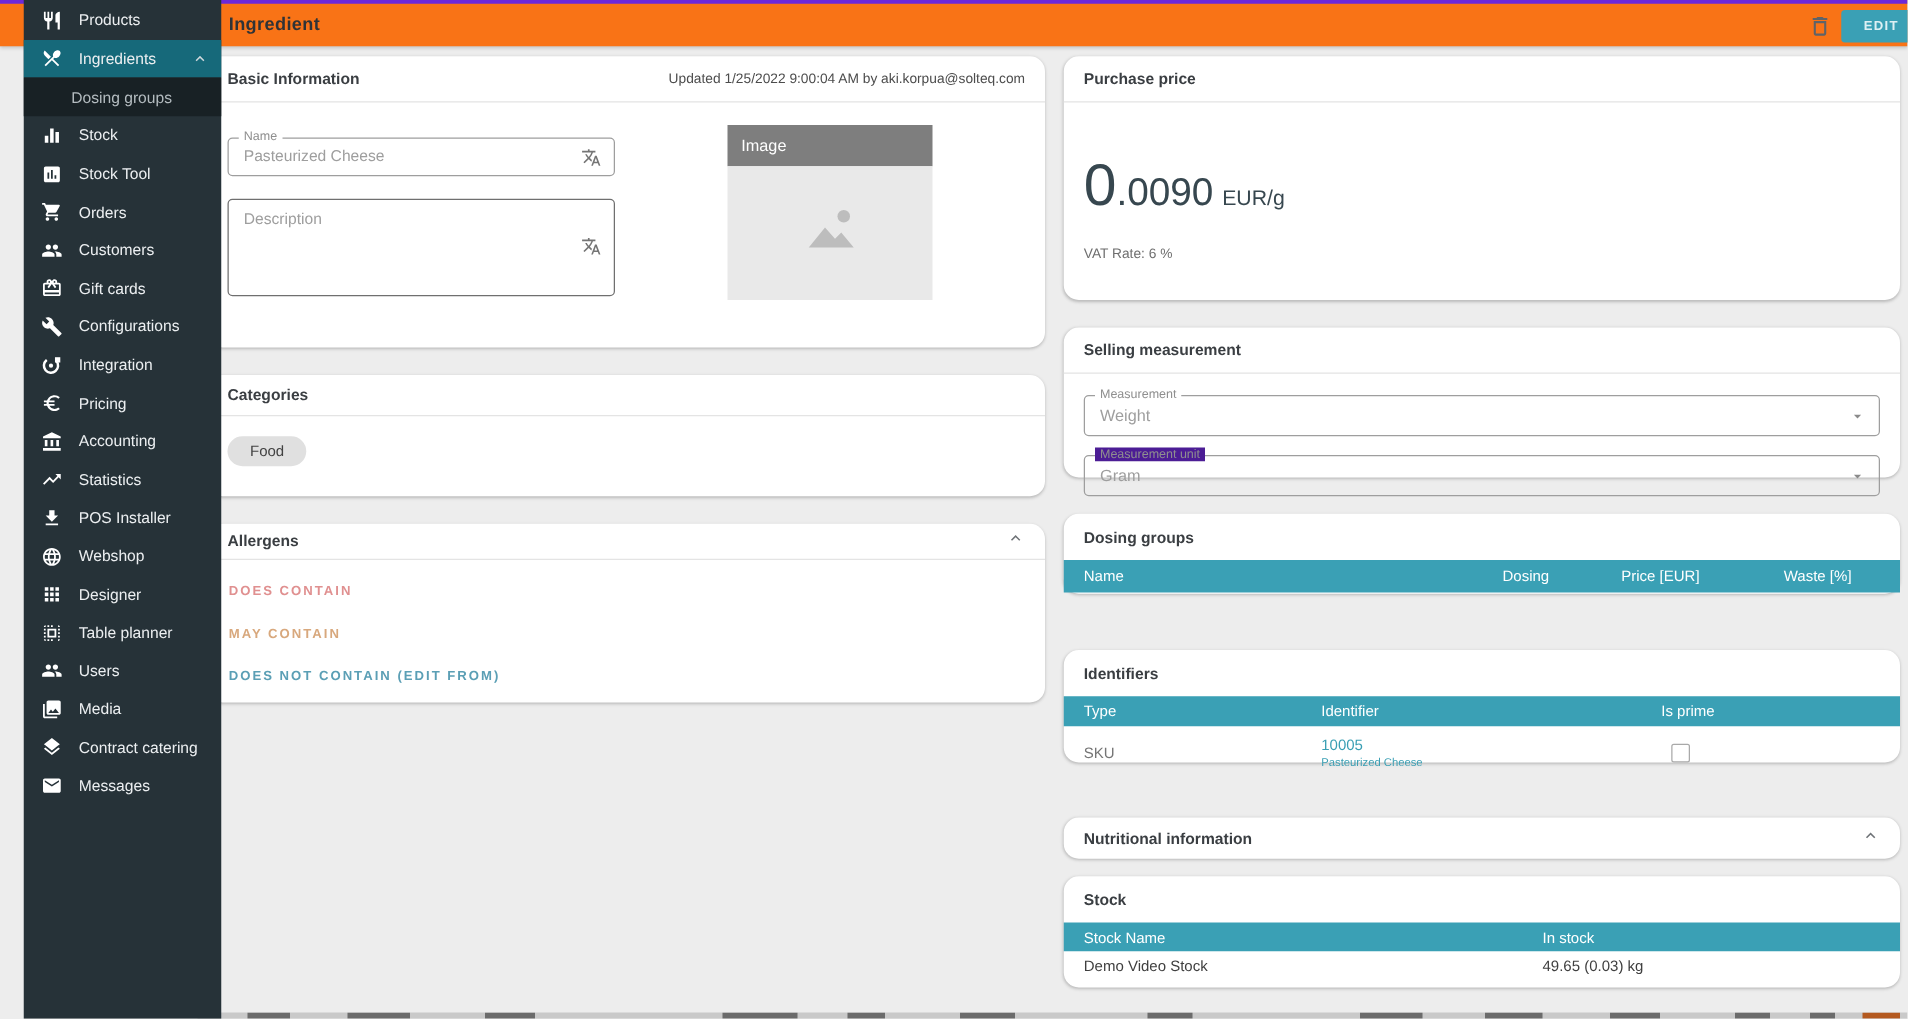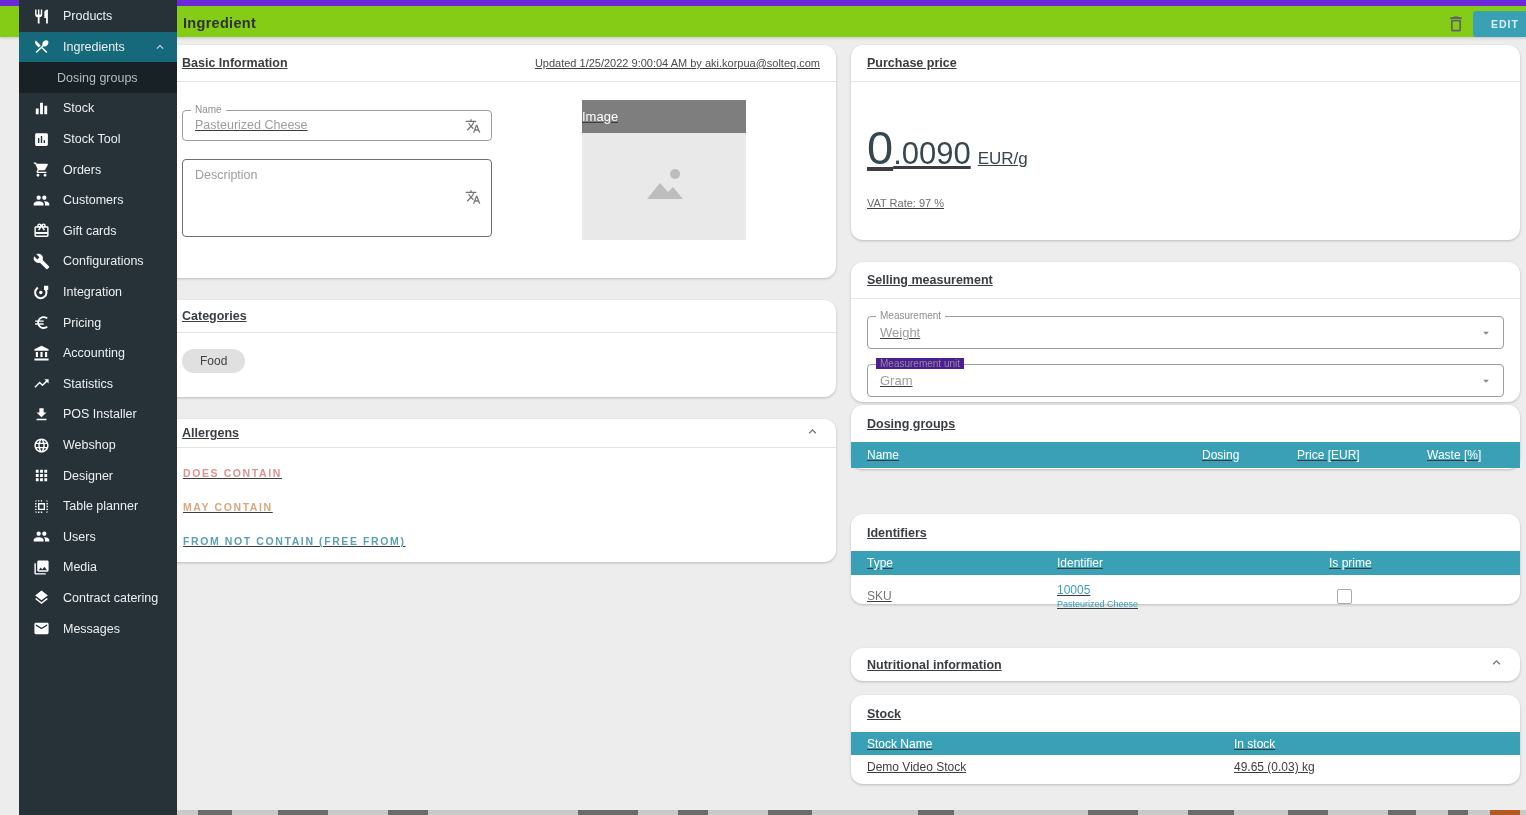--- a/index.html
+++ b/index.html
@@ -1,21 +1,21 @@
 <!DOCTYPE html>
 <html><head>
 <meta charset="utf-8">
 <style>
   * { margin:0; padding:0; box-sizing:border-box; }
   html,body { width:1526px; height:815px; overflow:hidden; }
   body { position:relative; background:#ededed; font-family:"Liberation Sans", sans-serif; color:#3d3d3d; }
 
   
-  .topbar { position:absolute; left:0; top:0; width:1526px; height:37px; background:#84cc16;
-            border-top:6px solid #6d28d9; box-shadow:0 1px 3px rgba(0,0,0,0.18); z-index:5; }
+  .topbar { position:absolute; left:0; top:0; width:1526px; height:37px; background:#f97316;
+            border-top:3px solid #6d28d9; box-shadow:0 1px 3px rgba(0,0,0,0.18); z-index:5; }
   .topbar-title { position:absolute; left:183px; top:9px; font-size:14.5px; font-weight:700; color:#2f3337; letter-spacing:.3px; }
   .trash-btn { position:absolute; left:1446px; top:8px; width:22px; height:22px; cursor:pointer; }
   .trash-btn svg { width:20px; height:20px; fill:#5f6368; }
   .edit-btn { position:absolute; left:1473px; top:5px; width:64px; height:26px; border:none; border-radius:3px;
               color:#ddf0f4; font-size:10.5px; font-weight:700; letter-spacing:1px; cursor:pointer;
               font-family:"Liberation Sans", sans-serif; }
 
   
   .sidebar { position:absolute; left:0; top:0; width:158px; height:815px; background:#263238; z-index:10; padding-top:1px;margin-left:19px; }
   .side-item { height:30.6px; display:flex; align-items:center; padding:0 10px 0 14px;
@@ -23,42 +23,42 @@
   .side-item .si { width:17px; height:17px; margin-right:13px; flex:none; display:flex; align-items:center; }
   .side-item .si svg { width:17px; height:17px; fill:#ffffff; }
   .side-item .chev { margin-left:auto; display:flex; }
   .side-item .chev svg { width:14px; height:14px; fill:#cfd8dc; }
   .side-subitem { height:31px; display:flex; align-items:center; padding-left:38px;
                   background:#182125; color:#b4bcc0; font-size:12.5px; cursor:pointer; }
 
   
   .col-left  { position:absolute; left:166px; top:45px; width:670px; }
   .col-right { position:absolute; left:851px; top:45px; width:669px; }
-  .card { background:#fff; border-radius:12px; box-shadow:0 1px 3px rgba(0,0,0,.15), 0 1px 2px rgba(0,0,0,.08);text-decoration:underline; }
+  .card { background:#fff; border-radius:12px; box-shadow:0 1px 3px rgba(0,0,0,.15), 0 1px 2px rgba(0,0,0,.08); }
   .card-header { display:flex; align-items:center; justify-content:space-between; padding:0 16px; height:37px; }
   .card-header.divided { border-bottom:1px solid #e4e4e4; }
   .card-title { font-size:12.5px; font-weight:700; color:#3a3e42; }
   .chev-up svg { width:15px; height:15px; fill:#6f7377; }
 
   
   .basic-card { height:233px; margin-bottom:22px; }
   .basic-body { display:flex; padding:18px 16px 0 16px; }
   .fields { width:310px; }
   .outl { position:relative; border:1px solid #9e9e9e; border-radius:4px; }
   .outl .flabel { position:absolute; top:-7px; left:8px; background:#fff; padding:0 4px; font-size:10px; color:#8f8f8f; }
   .name-field { height:31px; margin-top:10px; }
   .name-field .fvalue { line-height:29px; padding-left:12px; font-size:12.5px; color:#9e9e9e; }
   .desc-field { height:78px; margin-top:18px; border-color:#6f6f6f; }
   .desc-field .fvalue { position:absolute; top:8px; left:12px; font-size:12.5px; color:#9e9e9e; }
   .tr-icon { position:absolute; right:10px; width:16px; height:16px; }
   .tr-icon svg { width:16px; height:16px; fill:#757575; }
   .name-field .tr-icon { top:7px; }
   .desc-field .tr-icon { top:29px; }
   .image-panel { width:164px; margin-left:auto; margin-right:74px; }
-  .image-head { height:33px; background:#7e7e7e; color:#fff; font-size:13px; display:flex; align-items:center; padding-left:0; }
+  .image-head { height:33px; background:#7e7e7e; color:#fff; font-size:13px; display:flex; align-items:center; padding-left:11px; }
   .image-body { height:107px; background:#e9e9e9; display:flex; align-items:center; justify-content:center; }
   .image-body svg { width:52px; height:40px; fill:#bdbdbd; }
   .updated-text { font-size:11px; color:#4c4c4c; }
 
   
   .categories-card { height:97px; margin-bottom:22px; }
   .cat-header { height:33px; }
   .cat-body { padding:16px; }
   .chip { display:inline-block; background:#e0e0e0; color:#424242; font-size:12px; border-radius:14px; padding:5px 18px; }
 
@@ -73,21 +73,21 @@
   
   .price-card { height:195px; margin-bottom:22px; }
   .price-body { padding:0 16px; }
   .price-line { display:flex; align-items:baseline; margin-top:38px; }
   .price-int { font-size:47px; font-weight:400; }
   .price-dec { font-size:31px; font-weight:400; }
   .price-unit { font-size:17px; margin-left:7px; }
   .vat-line { margin-top:22px; font-size:11px; color:#6e6e6e; }
 
   
-  .selling-card { height:140px; margin-bottom:3px; }
+  .selling-card { height:120px; margin-bottom:29px; }
   .sel-body { padding:17px 16px 0 16px; }
   .select-field { position:relative; height:33px; border:1px solid #9e9e9e; border-radius:4px; margin-bottom:15px; cursor:pointer; }
   .select-field .fvalue { line-height:31px; padding-left:12px; font-size:13px; color:#9e9e9e; }
   .select-caret { position:absolute; right:10px; top:9px; }
   .select-caret svg { width:14px; height:14px; fill:#8a8a8a; }
 
   
   .thead { color:#fff; font-size:12px; display:grid; align-items:center; padding:0 16px; }
   .dosing-card { height:64px; margin-bottom:45px; }
   .dosing-head-row { height:26px; grid-template-columns:335px 95px 130px 1fr; }
@@ -356,39 +356,39 @@
       <div class="allerg-row">
         <span class="allerg-bar" style="background: rgb(244, 195, 200);"></span>
         <span class="allerg-label" style="color: rgb(224, 144, 144);">DOES CONTAIN</span>
       </div>
       <div class="allerg-row">
         <span class="allerg-bar" style="background: rgb(226, 196, 162);"></span>
         <span class="allerg-label" style="color: rgb(216, 168, 125);">MAY CONTAIN</span>
       </div>
       <div class="allerg-row">
         <span class="allerg-bar" style="background: rgb(176, 211, 220);"></span>
-        <span class="allerg-label" style="color: rgb(91, 159, 181);">FROM NOT CONTAIN (FREE FROM)</span>
+        <span class="allerg-label" style="color: rgb(91, 159, 181);">DOES NOT CONTAIN (EDIT FROM)</span>
       </div>
     </div>
   </div>
 </div>
 
 <div class="col-right">
 
   <div class="card price-card">
     <div class="card-header divided">
       <span class="card-title">Purchase price</span>
     </div>
     <div class="price-body">
       <div class="price-line" style="color: rgb(55, 71, 79);">
         <span class="price-int">0</span>
         <span class="price-dec">.0090</span>
         <span class="price-unit">EUR/g</span>
       </div>
-      <div class="vat-line">VAT Rate: 97 %</div>
+      <div class="vat-line">VAT Rate: 6 %</div>
     </div>
   </div>
 
   <div class="card selling-card">
     <div class="card-header divided">
       <span class="card-title">Selling measurement</span>
     </div>
     <div class="sel-body">
       <div class="select-field">
         <span class="flabel" style="position:absolute;top:-7px;left:8px;background:#fff;padding:0 4px;font-size:10px;color:#8f8f8f;">Measurement</span>

